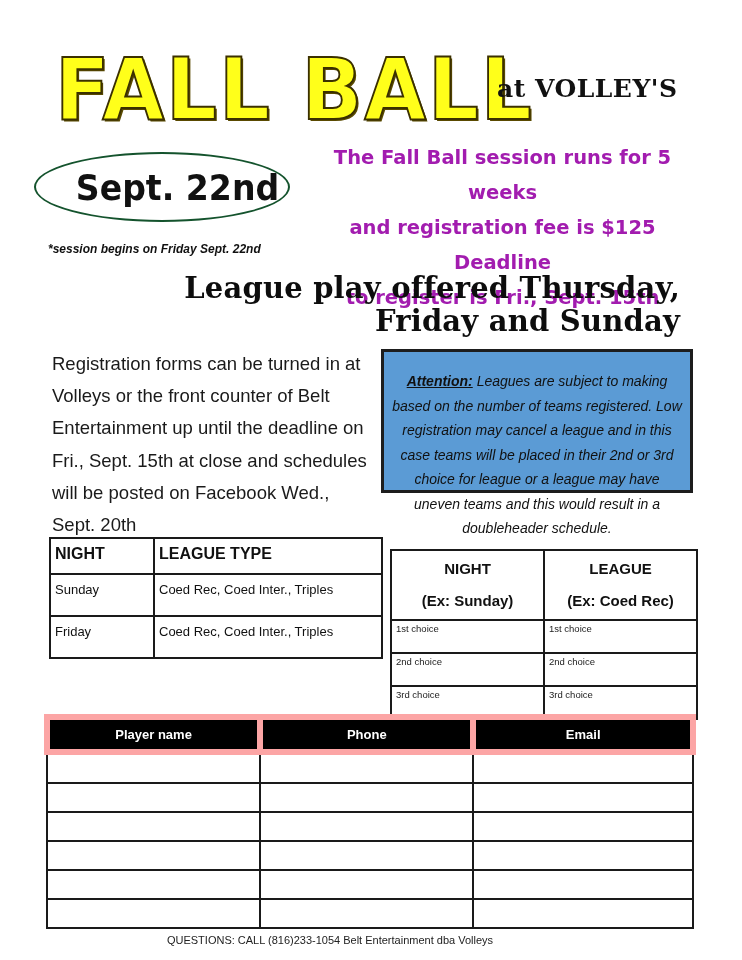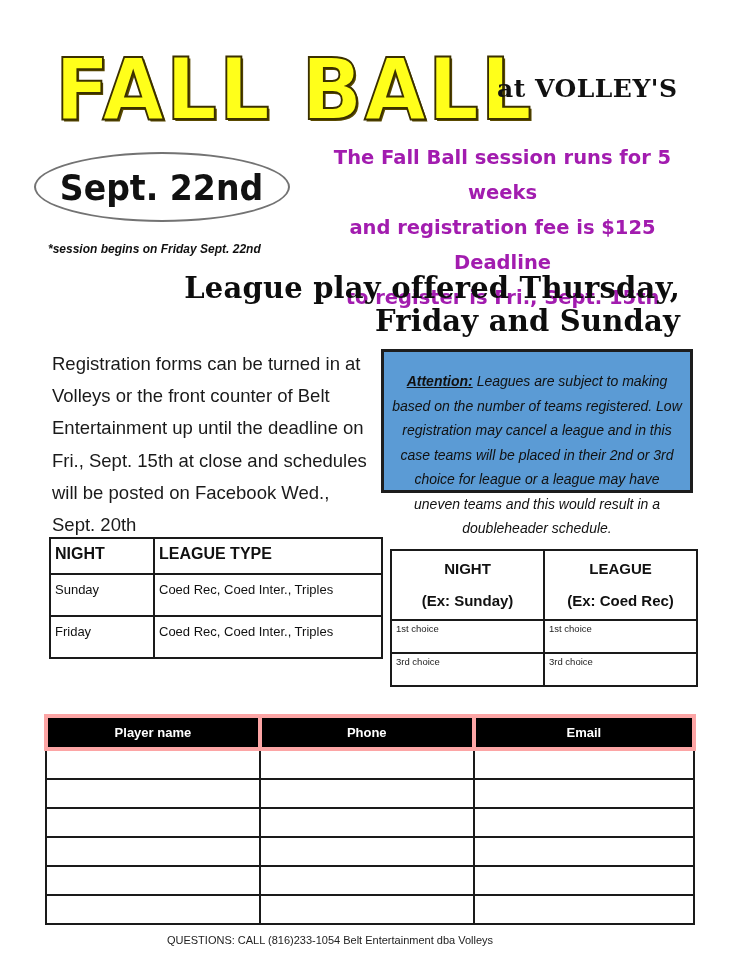--- a/index.html
+++ b/index.html
@@ -19,23 +19,23 @@
     }
     .at-volleys {
       left: 497px; top: 74px;
       font-family: "DejaVu Serif", serif; font-weight: 700; font-size: 25px;
       color: #111; white-space: nowrap; letter-spacing: 0.5px;
     }
 
     
     .date-oval {
       left: 34px; top: 152px; width: 256px; height: 70px;
-      border: 2px solid #737373; border-radius: 50%;
+      border: 2px solid #14532d; border-radius: 50%;
       box-sizing: border-box;
-      display: flex; align-items: center; justify-content: center;
+      display: flex; align-items: center; justify-content: flex-end;
     }
     .date-oval span {
       font-family: "DejaVu Sans", sans-serif; font-weight: 700; font-size: 36px;
       transform: scaleX(0.92); white-space: nowrap;
     }
     .session-info {
       left: 300px; top: 140px; width: 405px;
       font-family: "DejaVu Sans", sans-serif; font-weight: 700; font-size: 19.5px;
       line-height: 35px; text-align: center; color: #a21caf;
     }
@@ -100,21 +100,21 @@
     }
     .choice-table td { font-size: 9.5px; vertical-align: top; height: 27px; text-align: left; color: #222; }
 
     
     .player-table {
       left: 44px; top: 714px; width: 652px;
       font-family: "Liberation Sans", sans-serif;
     }
     .player-table th {
       background: #000; color: #fff; font-weight: 700; font-size: 13px;
-      height: 27px; text-align: center; border: 4px solid #fca5a5;
+      height: 27px; text-align: center; border: 6px solid #fca5a5;
     }
     .player-table td {
       border: 2px solid #1a1a1a; height: 27px; padding: 0;
     }
     .player-table td input {
       width: 100%; height: 100%; border: none; outline: none; background: transparent;
       box-sizing: border-box; font-size: 12px; padding: 0 4px;
     }
 
     .footer {
@@ -178,20 +178,24 @@
     <th>
       <div>LEAGUE</div>
       <div>(Ex: Coed Rec)</div>
     </th>
   </tr>
   <tr>
     <td>1st choice</td>
     <td>1st choice</td>
   </tr>
   <tr>
+    <td>2nd choice</td>
+    <td>2nd choice</td>
+  </tr>
+  <tr>
     <td>3rd choice</td>
     <td>3rd choice</td>
   </tr>
 </tbody>
   </table>
 
 <table class="abs player-table">
   <tbody>
       <tr>
     <th style="width:33%">Player name</th>

